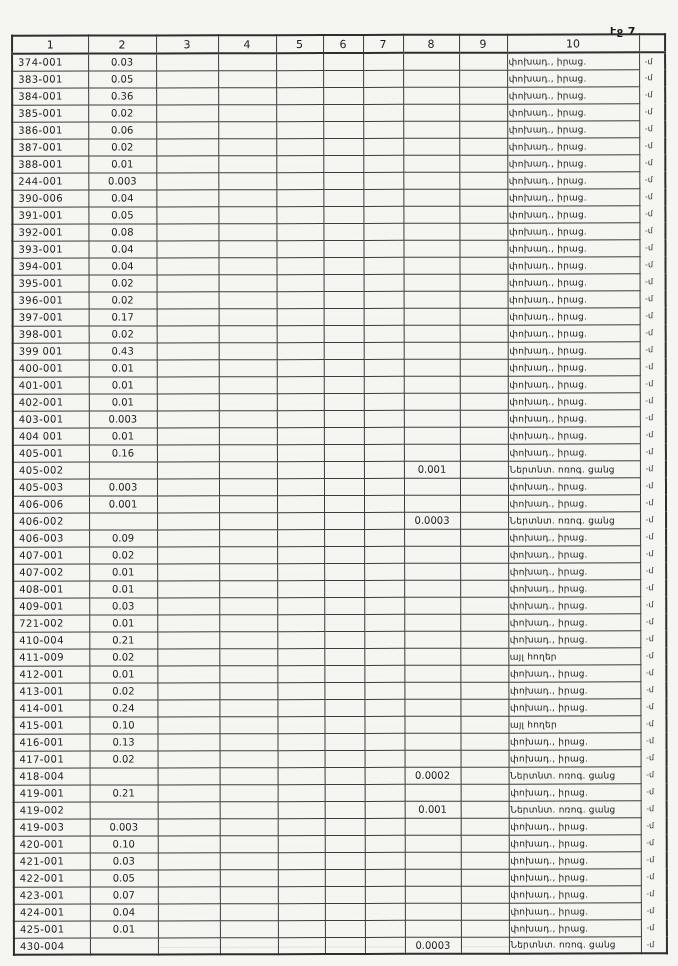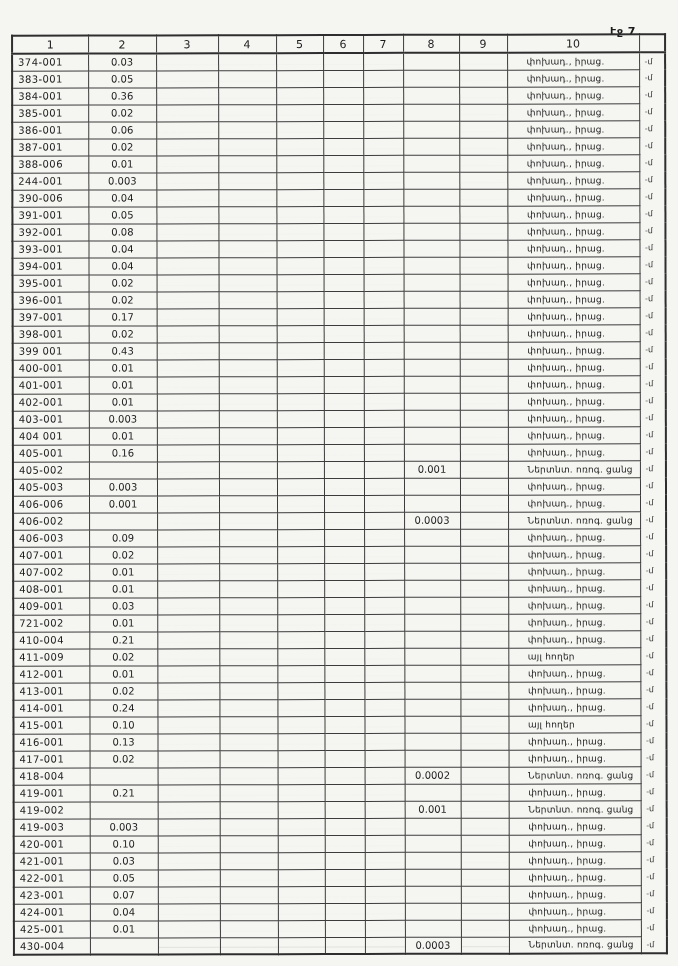--- a/index.html
+++ b/index.html
@@ -51,21 +51,21 @@
   .c4 { width:58px; }
   .c5 { width:47px; }
   .c6 { width:40px; }
   .c7 { width:40px; }
   .c8 { width:56px; }
   .c9 { width:48px; }
   .c10 { width:132px; }
   .cm { width:26px; }
   td.cell-code { text-align:left; padding-left:5px; letter-spacing:0.4px;margin-top:43px; }
   td.cell-num  { text-align:center; }
-  td.cell-note { font-size:9px; padding-left:19px; letter-spacing:0.2px; }
+  td.cell-note { font-size:9px; padding-left:1px; letter-spacing:0.2px; }
   td.margin-cell, th.margin-cell {
     border:none;
     font-size:8px;
     color:#2b2b2b;
     text-align:left;
     padding-left:5px;
     background:#f5f5f2;
   }
   
   td.cell-empty {
@@ -180,21 +180,21 @@
           <td class="cell-empty"></td>
           <td class="cell-empty"></td>
           <td class="cell-empty"></td>
           <td class="cell-empty"></td>
           <td class="cell-num"></td>
           <td class="cell-empty"></td>
           <td class="cell-note">փոխադ., իրաց.</td>
           <td class="margin-cell">-մ</td>
         </tr>
         <tr>
-          <td class="cell-code">388-006</td>
+          <td class="cell-code">388-001</td>
           <td class="cell-num">0.01</td>
           <td class="cell-empty"></td>
           <td class="cell-empty"></td>
           <td class="cell-empty"></td>
           <td class="cell-empty"></td>
           <td class="cell-empty"></td>
           <td class="cell-num"></td>
           <td class="cell-empty"></td>
           <td class="cell-note">փոխադ., իրաց.</td>
           <td class="margin-cell">-մ</td>

